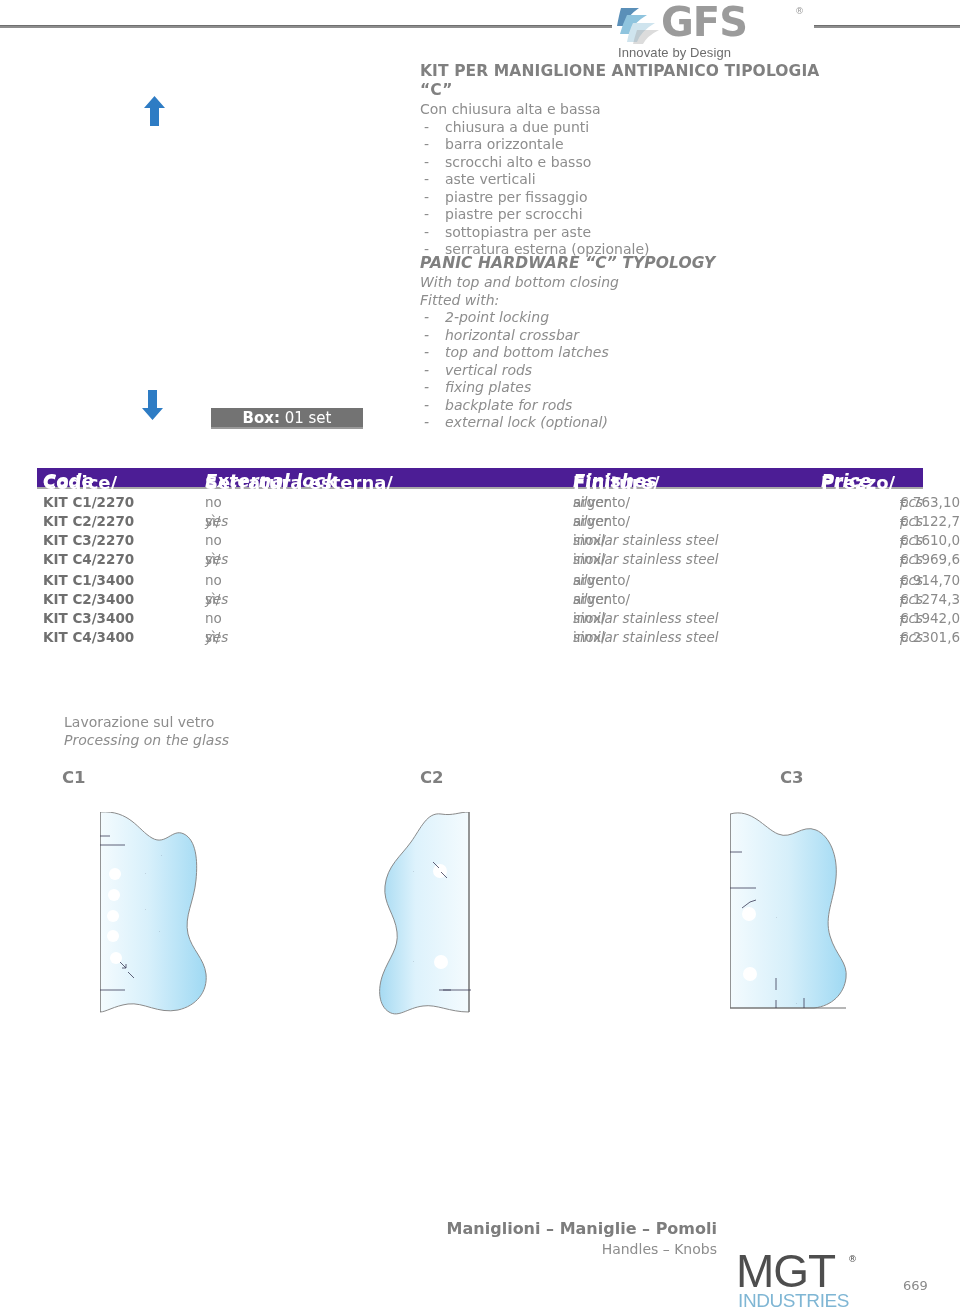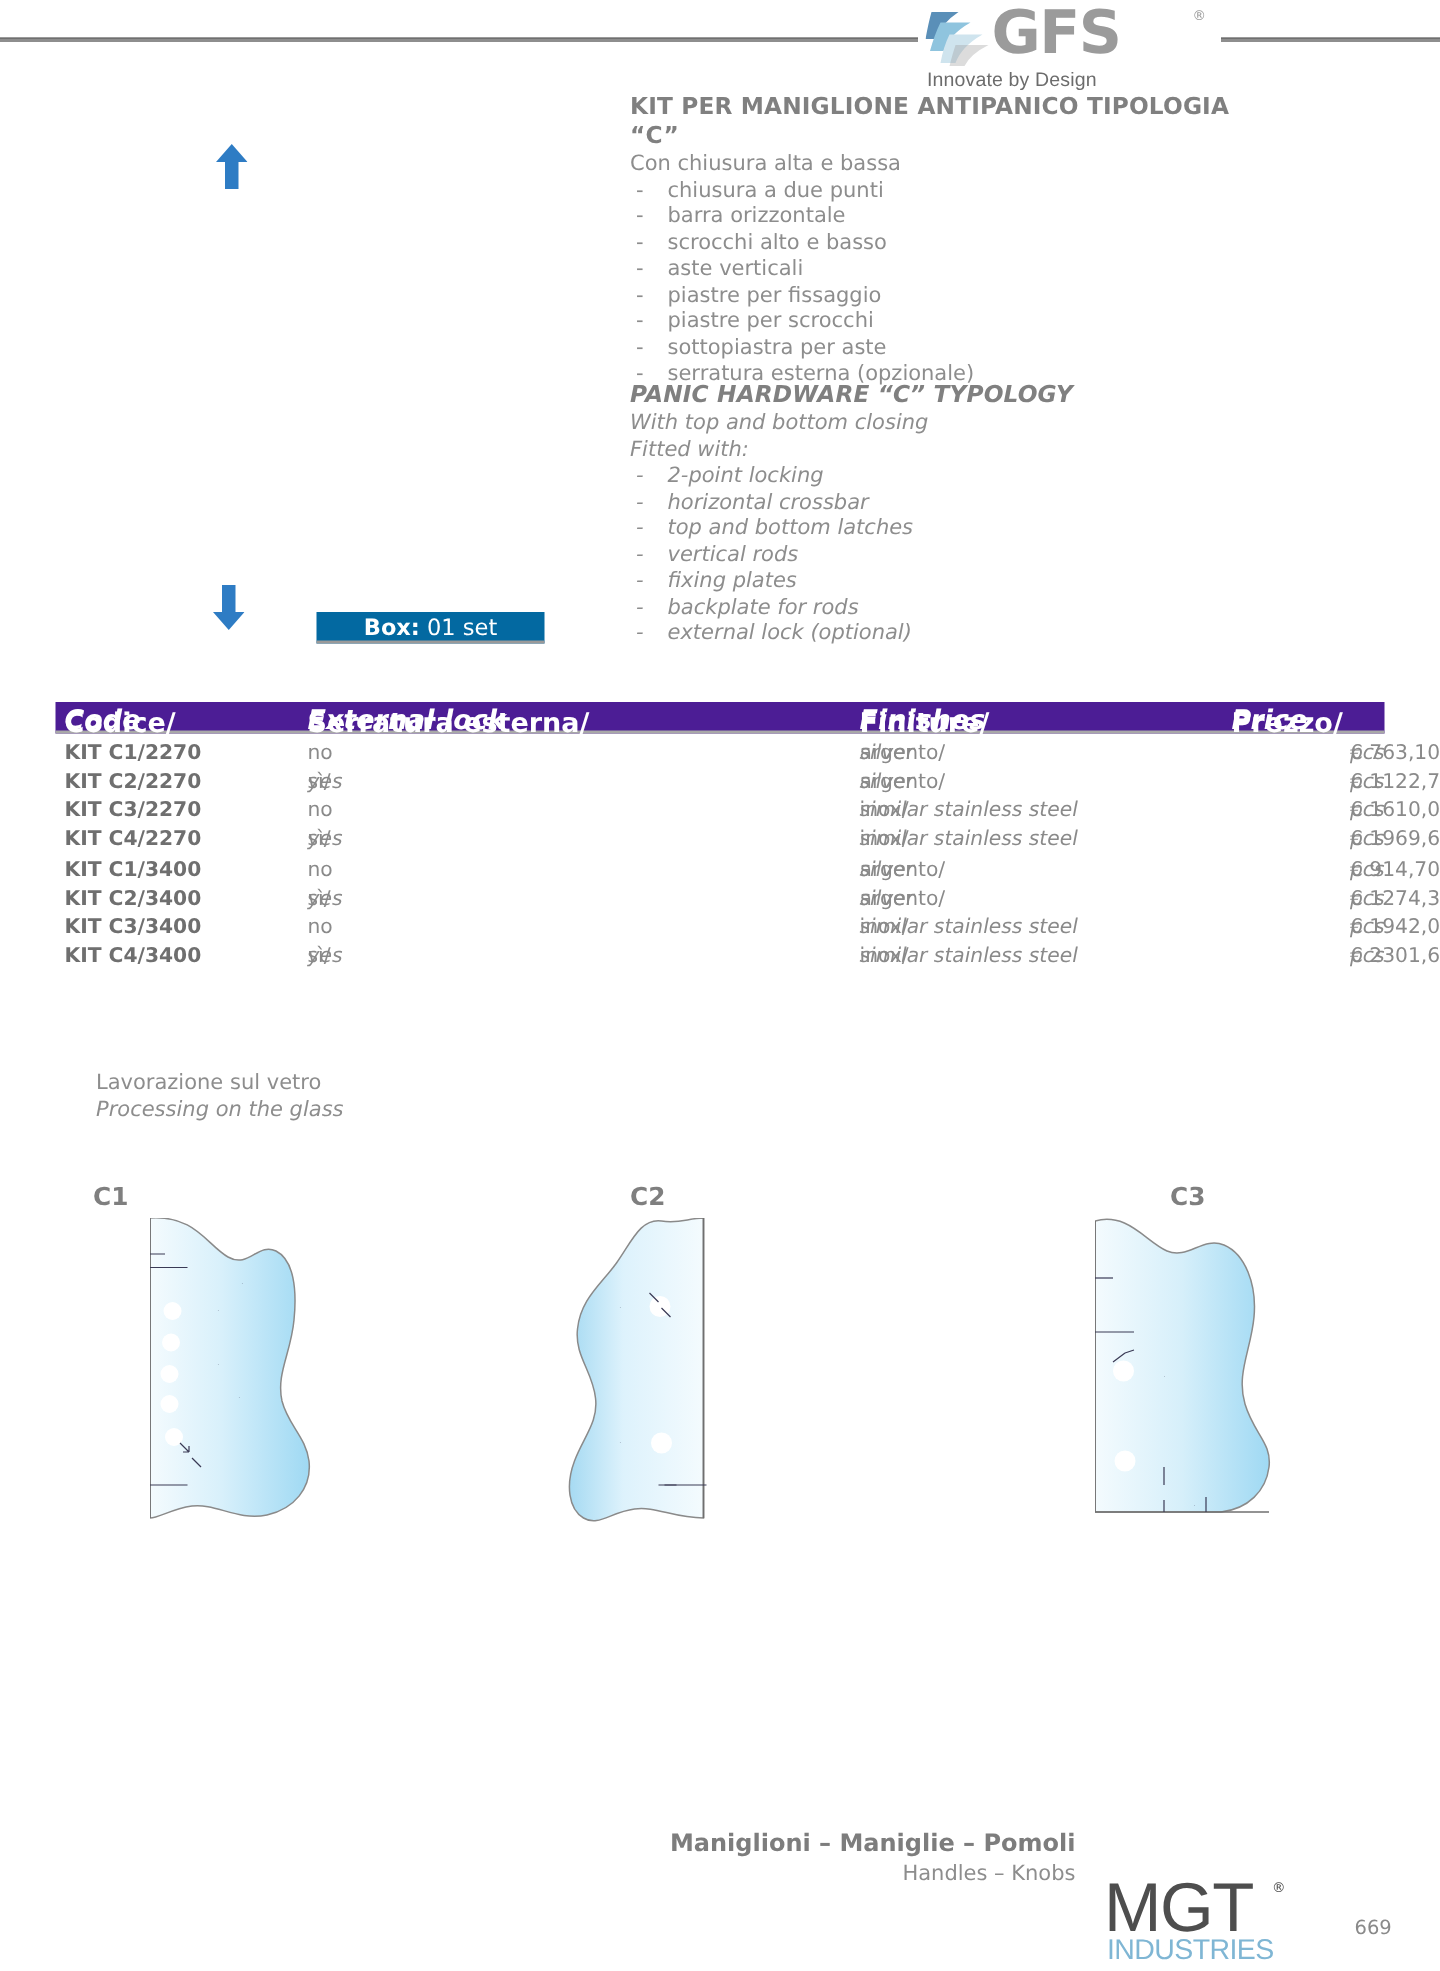--- a/index.html
+++ b/index.html
@@ -77,21 +77,21 @@
   .arrow-up   { left: 144px; top: 96px; }
   .arrow-down { left: 142px; top: 390px; }
 
   
   .box-label {
     position: absolute;
     left: 211px;
     top: 408px;
     width: 152px;
     height: 21px;
-    background: #0369a1;
+    background: #737373;
     border-bottom: 2px solid #9a9a9a;
     color: #ffffff;
     font-size: 15px;
     line-height: 21px;
     text-align: center;
     box-sizing: border-box;
   }
   .box-label b { font-weight: bold; }
 
   
@@ -187,21 +187,21 @@
     left: 64px;
     top: 714px;
     font-size: 14px;
     line-height: 17.5px;
     color: #8d8d8d;
   }
   .proc-title .en { font-style: italic; }
 
   .glass-label {
     position: absolute;
-    top: 788px;
+    top: 768px;
     font-size: 16.5px;
     font-weight: bold;
     color: #7f7f7f;
     text-align: center;
   }
   .gl-c1 { left: 62px; }
   .gl-c2 { left: 420px; }
   .gl-c3 { left: 780px; }
 
   .glass-fig { position: absolute; top: 812px; }

